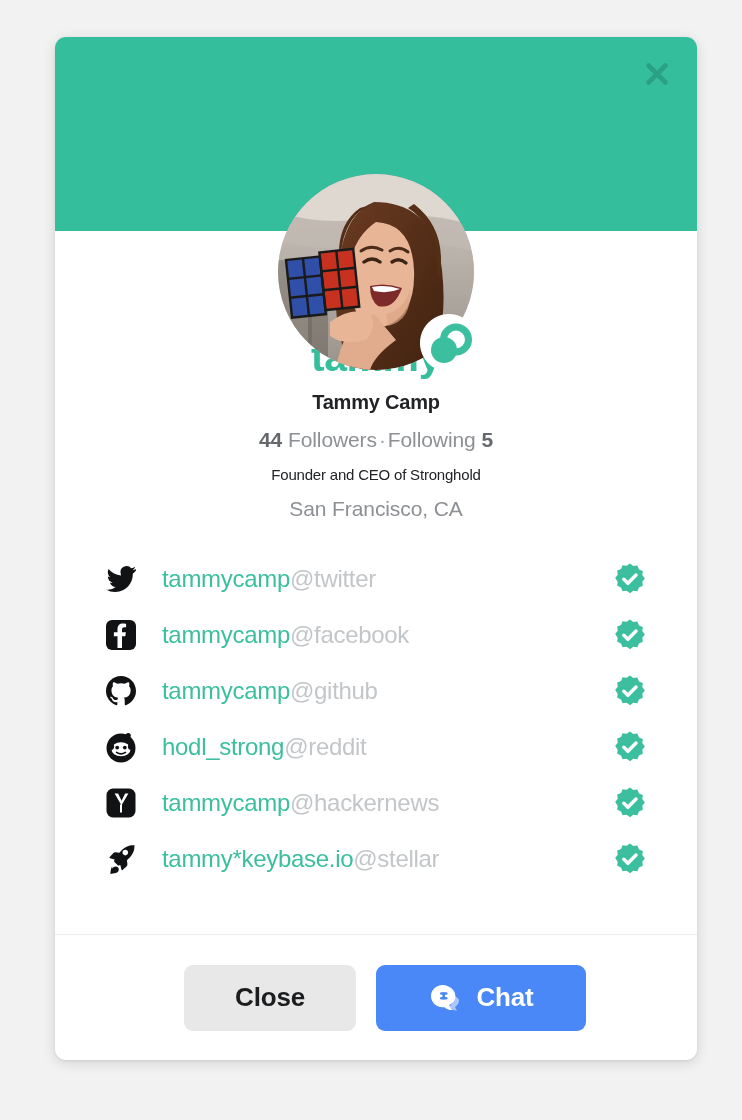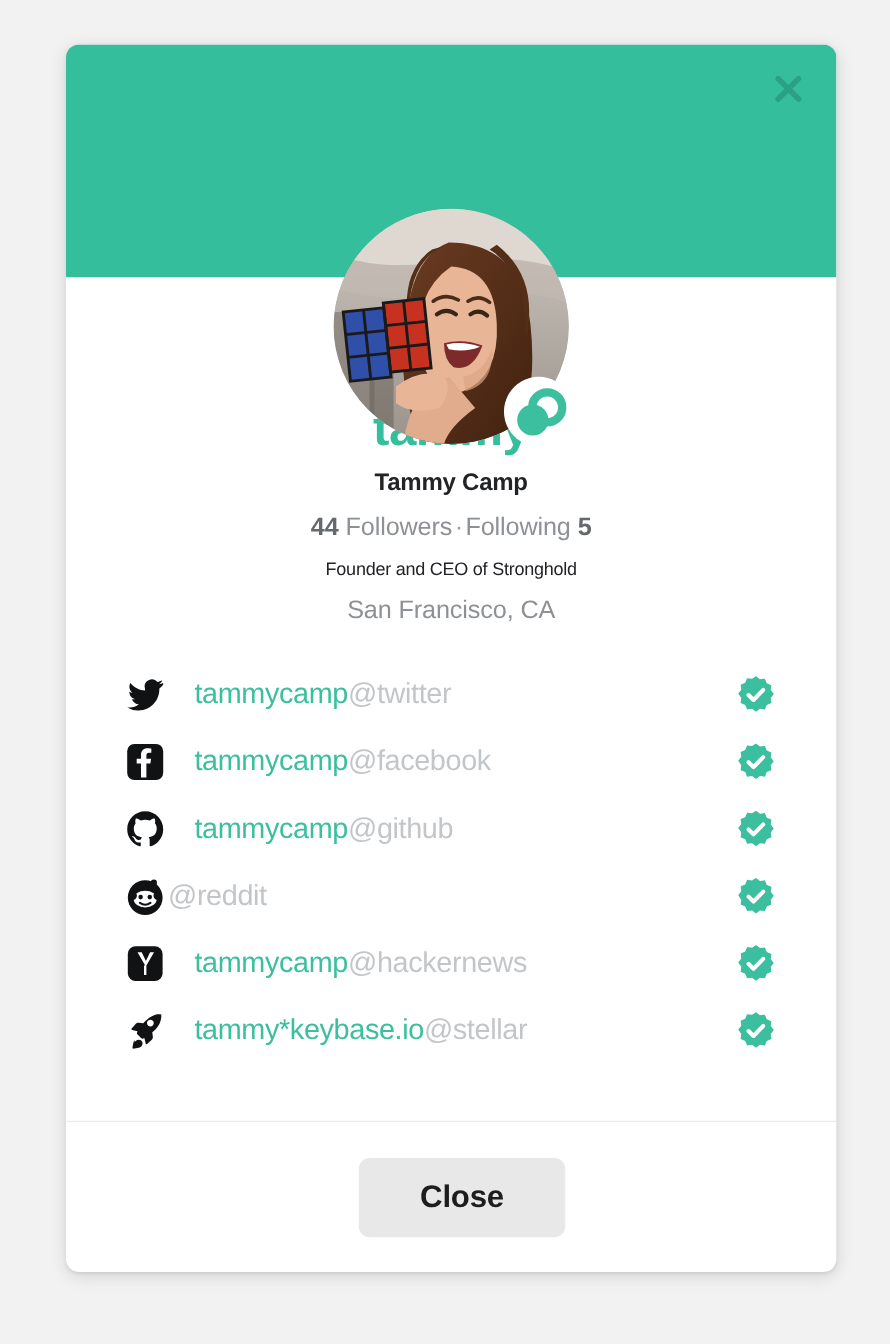--- a/index.html
+++ b/index.html
@@ -336,20 +336,21 @@
               <circle cx="23.2" cy="4.6" r="2.6" fill="#111214"></circle>
               <path d="M16.3 7.3 22.4 4.6" stroke="#111214" stroke-width="1.9" fill="none" stroke-linecap="round"></path>
               <ellipse cx="16" cy="18.2" rx="9.6" ry="7" fill="#ffffff"></ellipse>
               <circle cx="12.2" cy="16.6" r="1.9" fill="#111214"></circle>
               <circle cx="19.8" cy="16.6" r="1.9" fill="#111214"></circle>
               <path d="M11.6 21.4q4.4 3 8.8 0" stroke="#111214" stroke-width="1.7" fill="none" stroke-linecap="round"></path>
               <circle cx="5.6" cy="15.4" r="3.5" fill="#111214"></circle>
               <circle cx="26.4" cy="15.4" r="3.5" fill="#111214"></circle>
             </svg>
           </span>
+          <span class="proof-name">hodl_strong</span>
             <span class="proof-service">@reddit</span>
           <span class="proof-check">
             <svg width="34" height="34" viewBox="0 0 34 34" aria-hidden="true">
               <path fill="#3bbf9e" d="M17 1.6l3.3 2.5 4.1-.5 1.6 3.8 3.8 1.6-.5 4.1 2.5 3.3-2.5 3.3.5 4.1-3.8 1.6-1.6 3.8-4.1-.5L17 31.2l-3.3-2.5-4.1.5-1.6-3.8-3.8-1.6.5-4.1L2.2 16l2.5-3.3-.5-4.1 3.8-1.6 1.6-3.8 4.1.5z"></path>
               <path d="M10.8 17.2l4.1 4.1 8.1-8.3" stroke="#ffffff" stroke-width="3.4" fill="none" stroke-linecap="round" stroke-linejoin="round"></path>
             </svg>
           </span>
         </div>
 
         <div class="proof-row">
@@ -386,16 +387,28 @@
               <path d="M10.8 17.2l4.1 4.1 8.1-8.3" stroke="#ffffff" stroke-width="3.4" fill="none" stroke-linecap="round" stroke-linejoin="round"></path>
             </svg>
           </span>
         </div>
 
       </div>
     </div>
 
     <div class="footer">
       <button class="btn btn-close">Close</button>
+      <button class="btn btn-chat">
+        <span class="chat-ico">
+          <svg width="32" height="30" viewBox="0 0 32 30" aria-hidden="true">
+            <path fill="#ffffff" d="M26.4 13.1c0 4-2.6 7.4-6.3 8.8.5 2 1.8 3.9 3.9 5.2-3.6.2-6.6-1-8.6-2.9-.6.1-1.2.1-1.8.1C7 24.3 2 19.3 2 13.1S7 1.9 13.6 1.9s12.8 5 12.8 11.2z"></path>
+            <path fill="#ffffff" opacity="0.55" d="M30 17.3c0 2.7-1.5 5.1-3.9 6.6.3 1.4 1.1 2.7 2.4 3.7-2.5.1-4.5-.8-5.9-2.2-.4.1-.9.1-1.3.1-1.2 0-2.3-.2-3.4-.6 3.9-1.9 6.5-5.6 6.5-9.8 0-.9-.1-1.8-.3-2.6 3.1 1.1 5.9 3 5.9 4.8z"></path>
+            <rect x="11" y="9.3" width="7.5" height="2.5" rx="1.25" fill="#4a88f7"></rect>
+            <rect x="11" y="14" width="7.5" height="2.5" rx="1.25" fill="#4a88f7"></rect>
+            <rect x="13.4" y="9.3" width="2.6" height="7.2" rx="1.3" fill="#4a88f7"></rect>
+          </svg>
+        </span>
+        <span>Chat</span>
+      </button>
     </div>
 
   </div>
 </div>
 
 </body></html>

